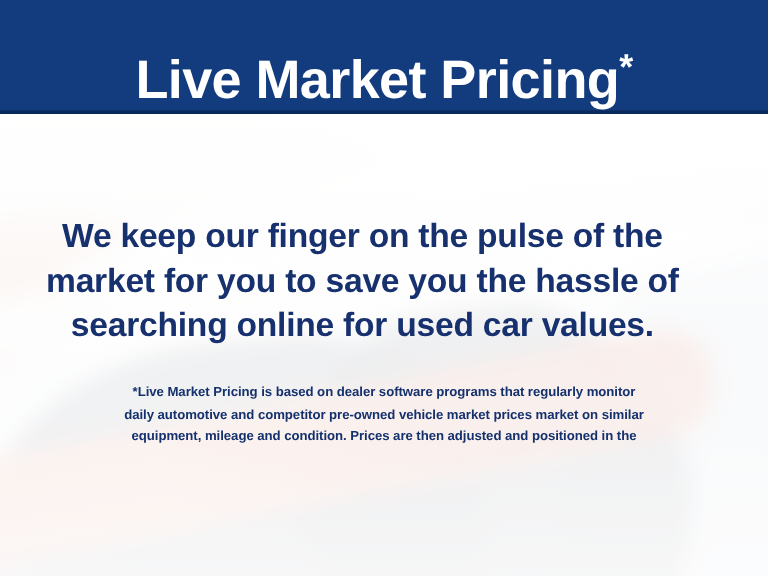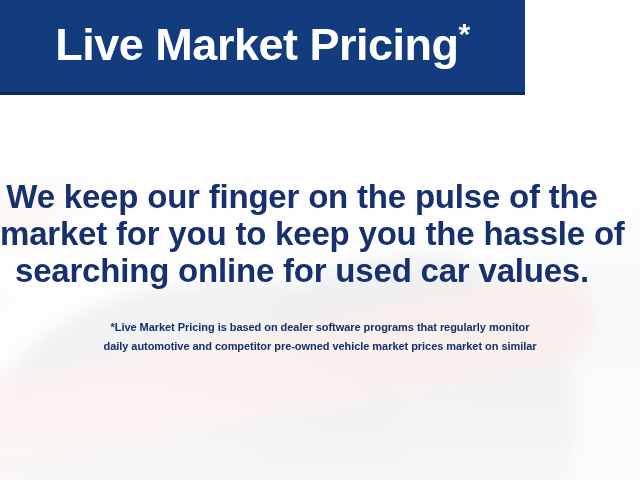--- a/index.html
+++ b/index.html
@@ -148,27 +148,27 @@
     position: absolute;
     inset: 0;
     background: rgba(255,255,255,.30);
   }
 
   
   .header-banner {
     position: absolute;
     left: 0;
     top: 0;
-    width: 525px;
+    width: 640px;
     height: 95px;
     background: #123c7e;
     border-bottom: 3px solid #0b2a5c;
     box-sizing: border-box;
     display: flex;
-    align-items: center;
+    align-items: flex-end;
     justify-content: center;
   }
   .header-title {
     color: #ffffff;
     font-size: 45px;
     font-weight: bold;
     letter-spacing: -.5px;
     line-height: 1;
     white-space: nowrap;
     margin: 0;
@@ -181,21 +181,21 @@
   }
 
   
   .headline {
     position: absolute;
     left: 0;
     top: 178px;
     width: 604px;
     text-align: center;
     color: #17306e;
-    font-size: 33px;
+    font-size: 28px;
     font-weight: bold;
     line-height: 37px;
     letter-spacing: -.2px;
   }
   .headline-line { display: block; white-space: nowrap; }
 
   
   .disclaimer {
     position: absolute;
     left: 30px;
@@ -229,22 +229,23 @@
     <div class="bg-wash"></div>
     <div class="bg-wash-2"></div>
   </div>
 
   <div class="header-banner">
     <h1 class="header-title"><span>Live Market Pricing</span><span class="asterisk">*</span></h1>
   </div>
 
   <div class="headline">
     <span class="headline-line">We keep our finger on the pulse of the</span>
-    <span class="headline-line">market for you to keep you the hassle of</span>
+    <span class="headline-line">market for you to save you the hassle of</span>
     <span class="headline-line">searching online for used car values.</span>
   </div>
 
   <div class="disclaimer">
     <span class="disclaimer-line">*Live Market Pricing is based on dealer software programs that regularly monitor</span>
     <span class="disclaimer-line">daily automotive and competitor pre-owned vehicle market prices market on similar</span>
+    <span class="disclaimer-line">equipment, mileage and condition. Prices are then adjusted and positioned in the</span>
   </div>
 
 </div>
 
 </body></html>

